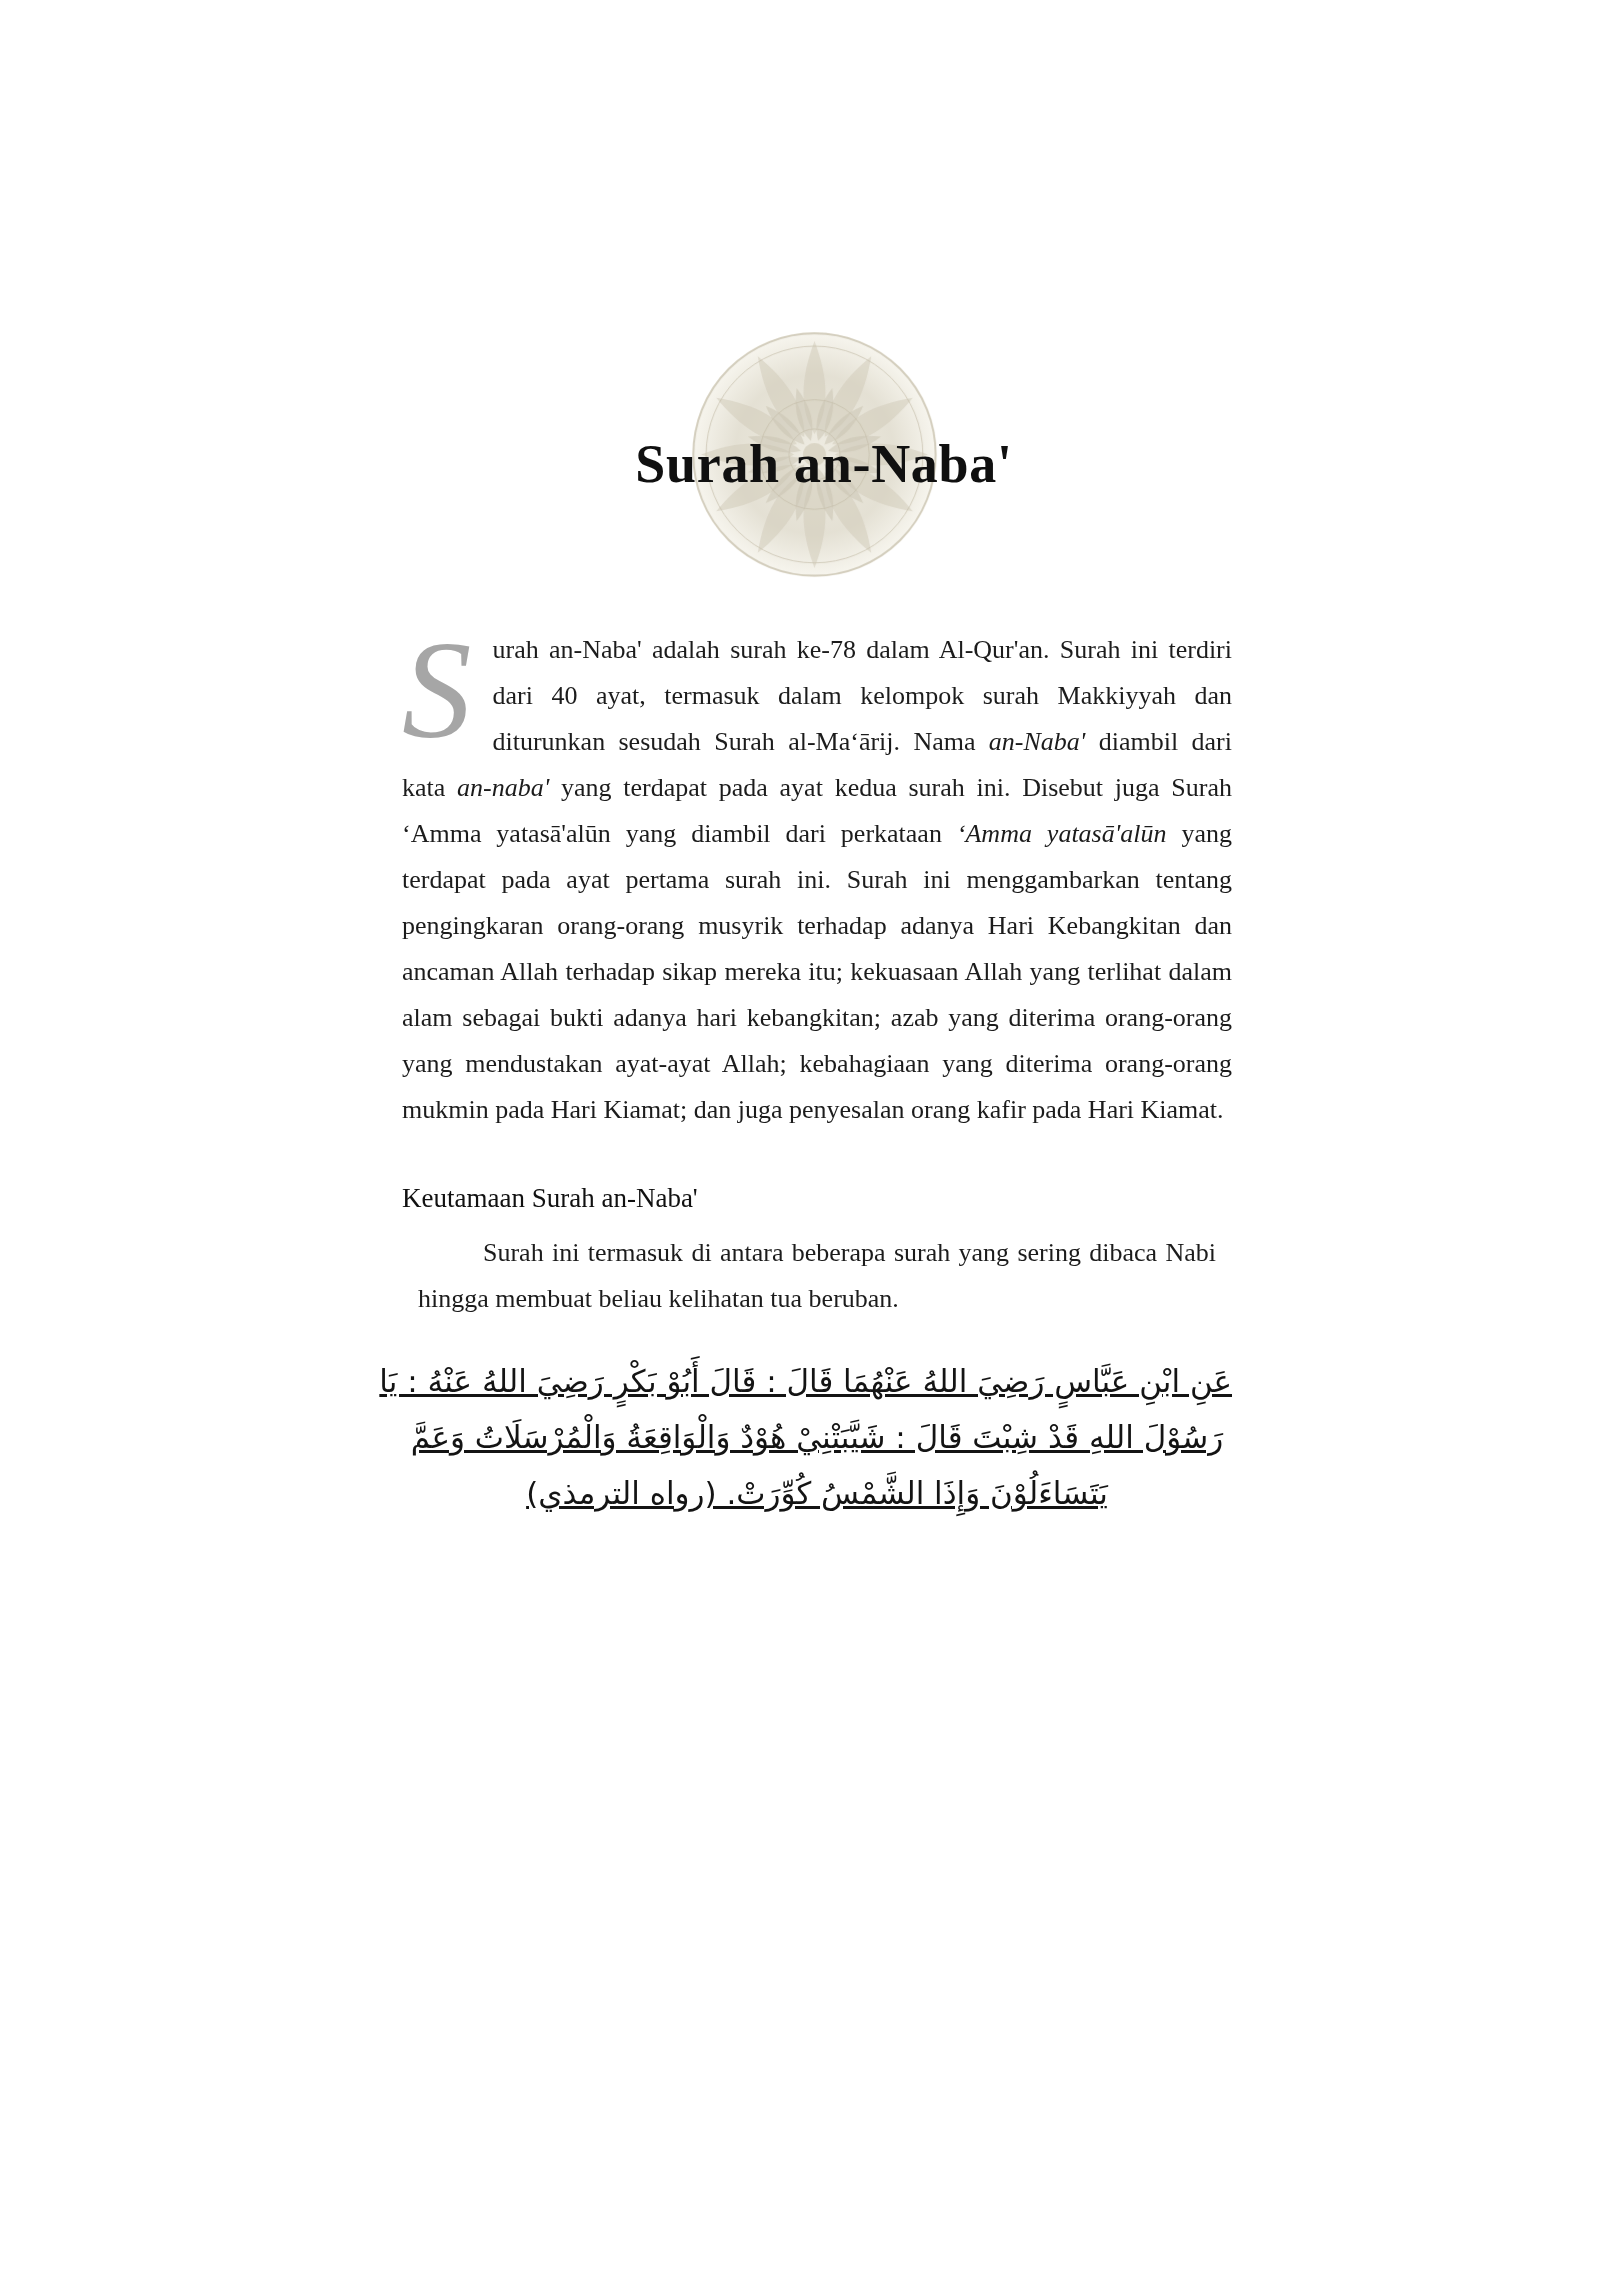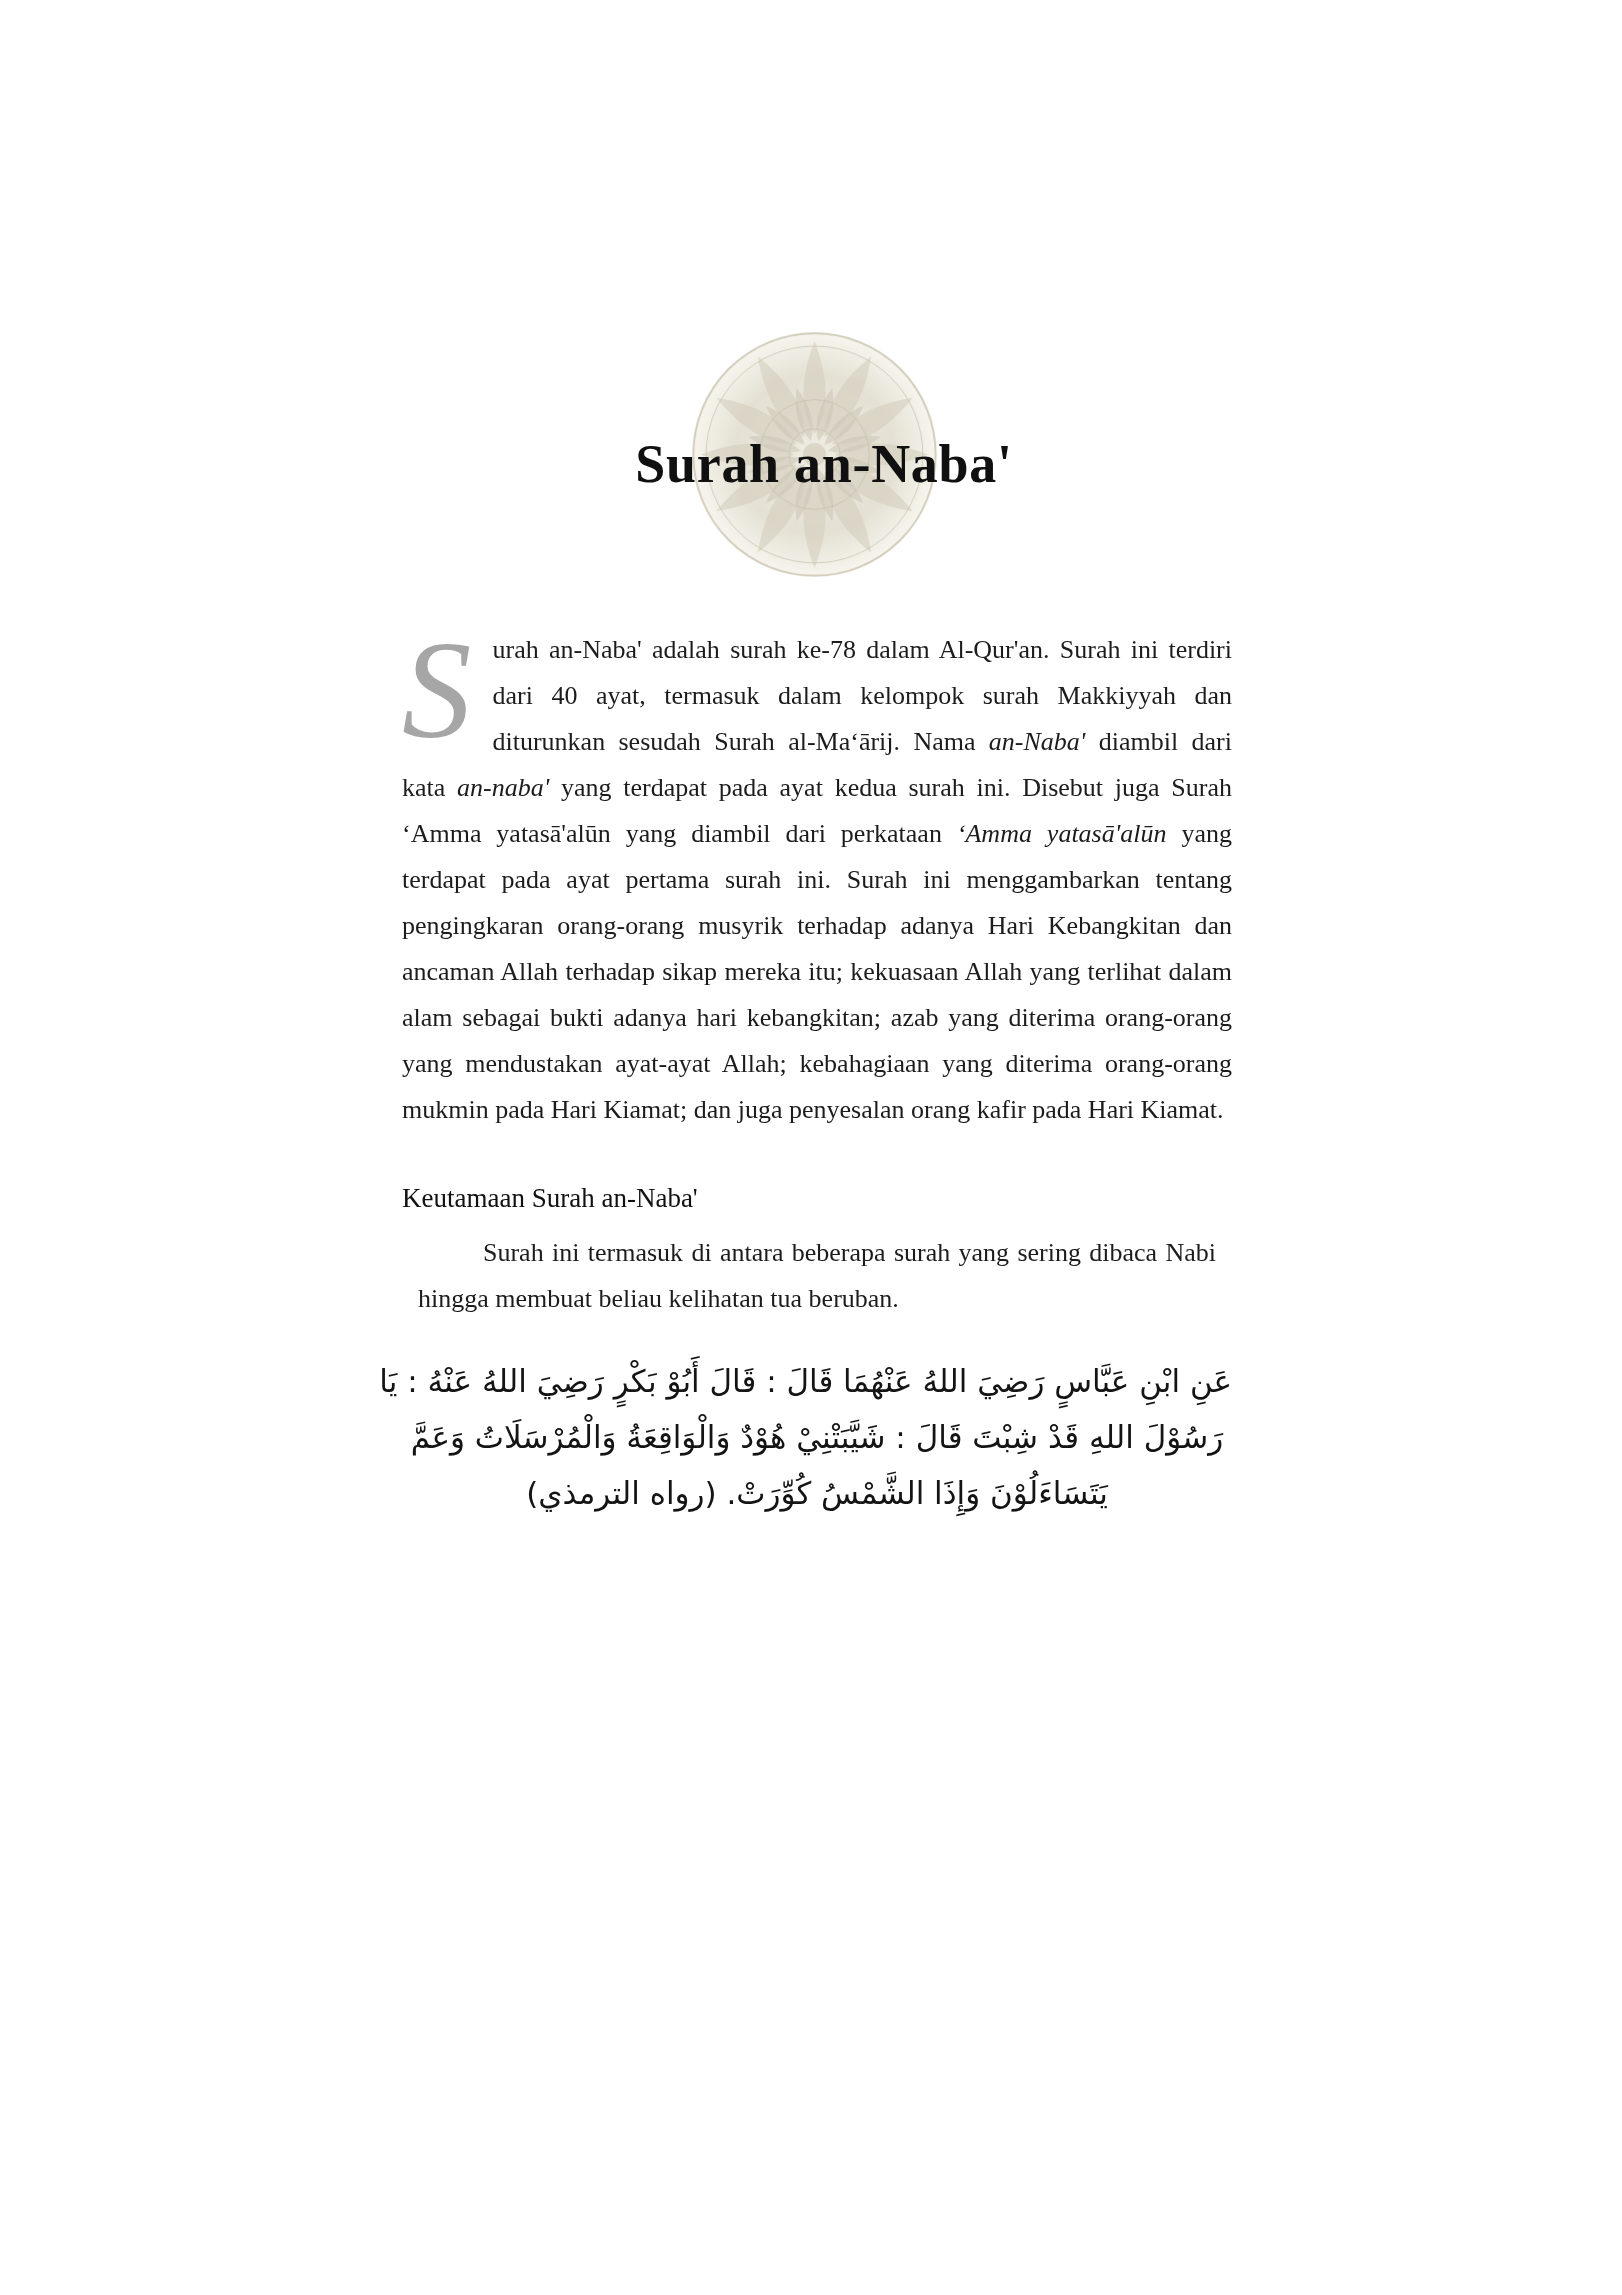--- a/index.html
+++ b/index.html
@@ -68,20 +68,21 @@
   }
   .indent { text-indent: 65px; }
   .arabic {
     margin-top: 31px;
     font-family: "DejaVu Sans", sans-serif;
     font-size: 31px;
     line-height: 56px;
     text-align: center;
     direction: rtl;
     color: #141414;
+    text-decoration: underline;
   }
   .arabic-line { white-space: nowrap; }
   i { }
 </style>
 </head>
 <body>
 
 <div class="page">
 
   <div class="ornament">

